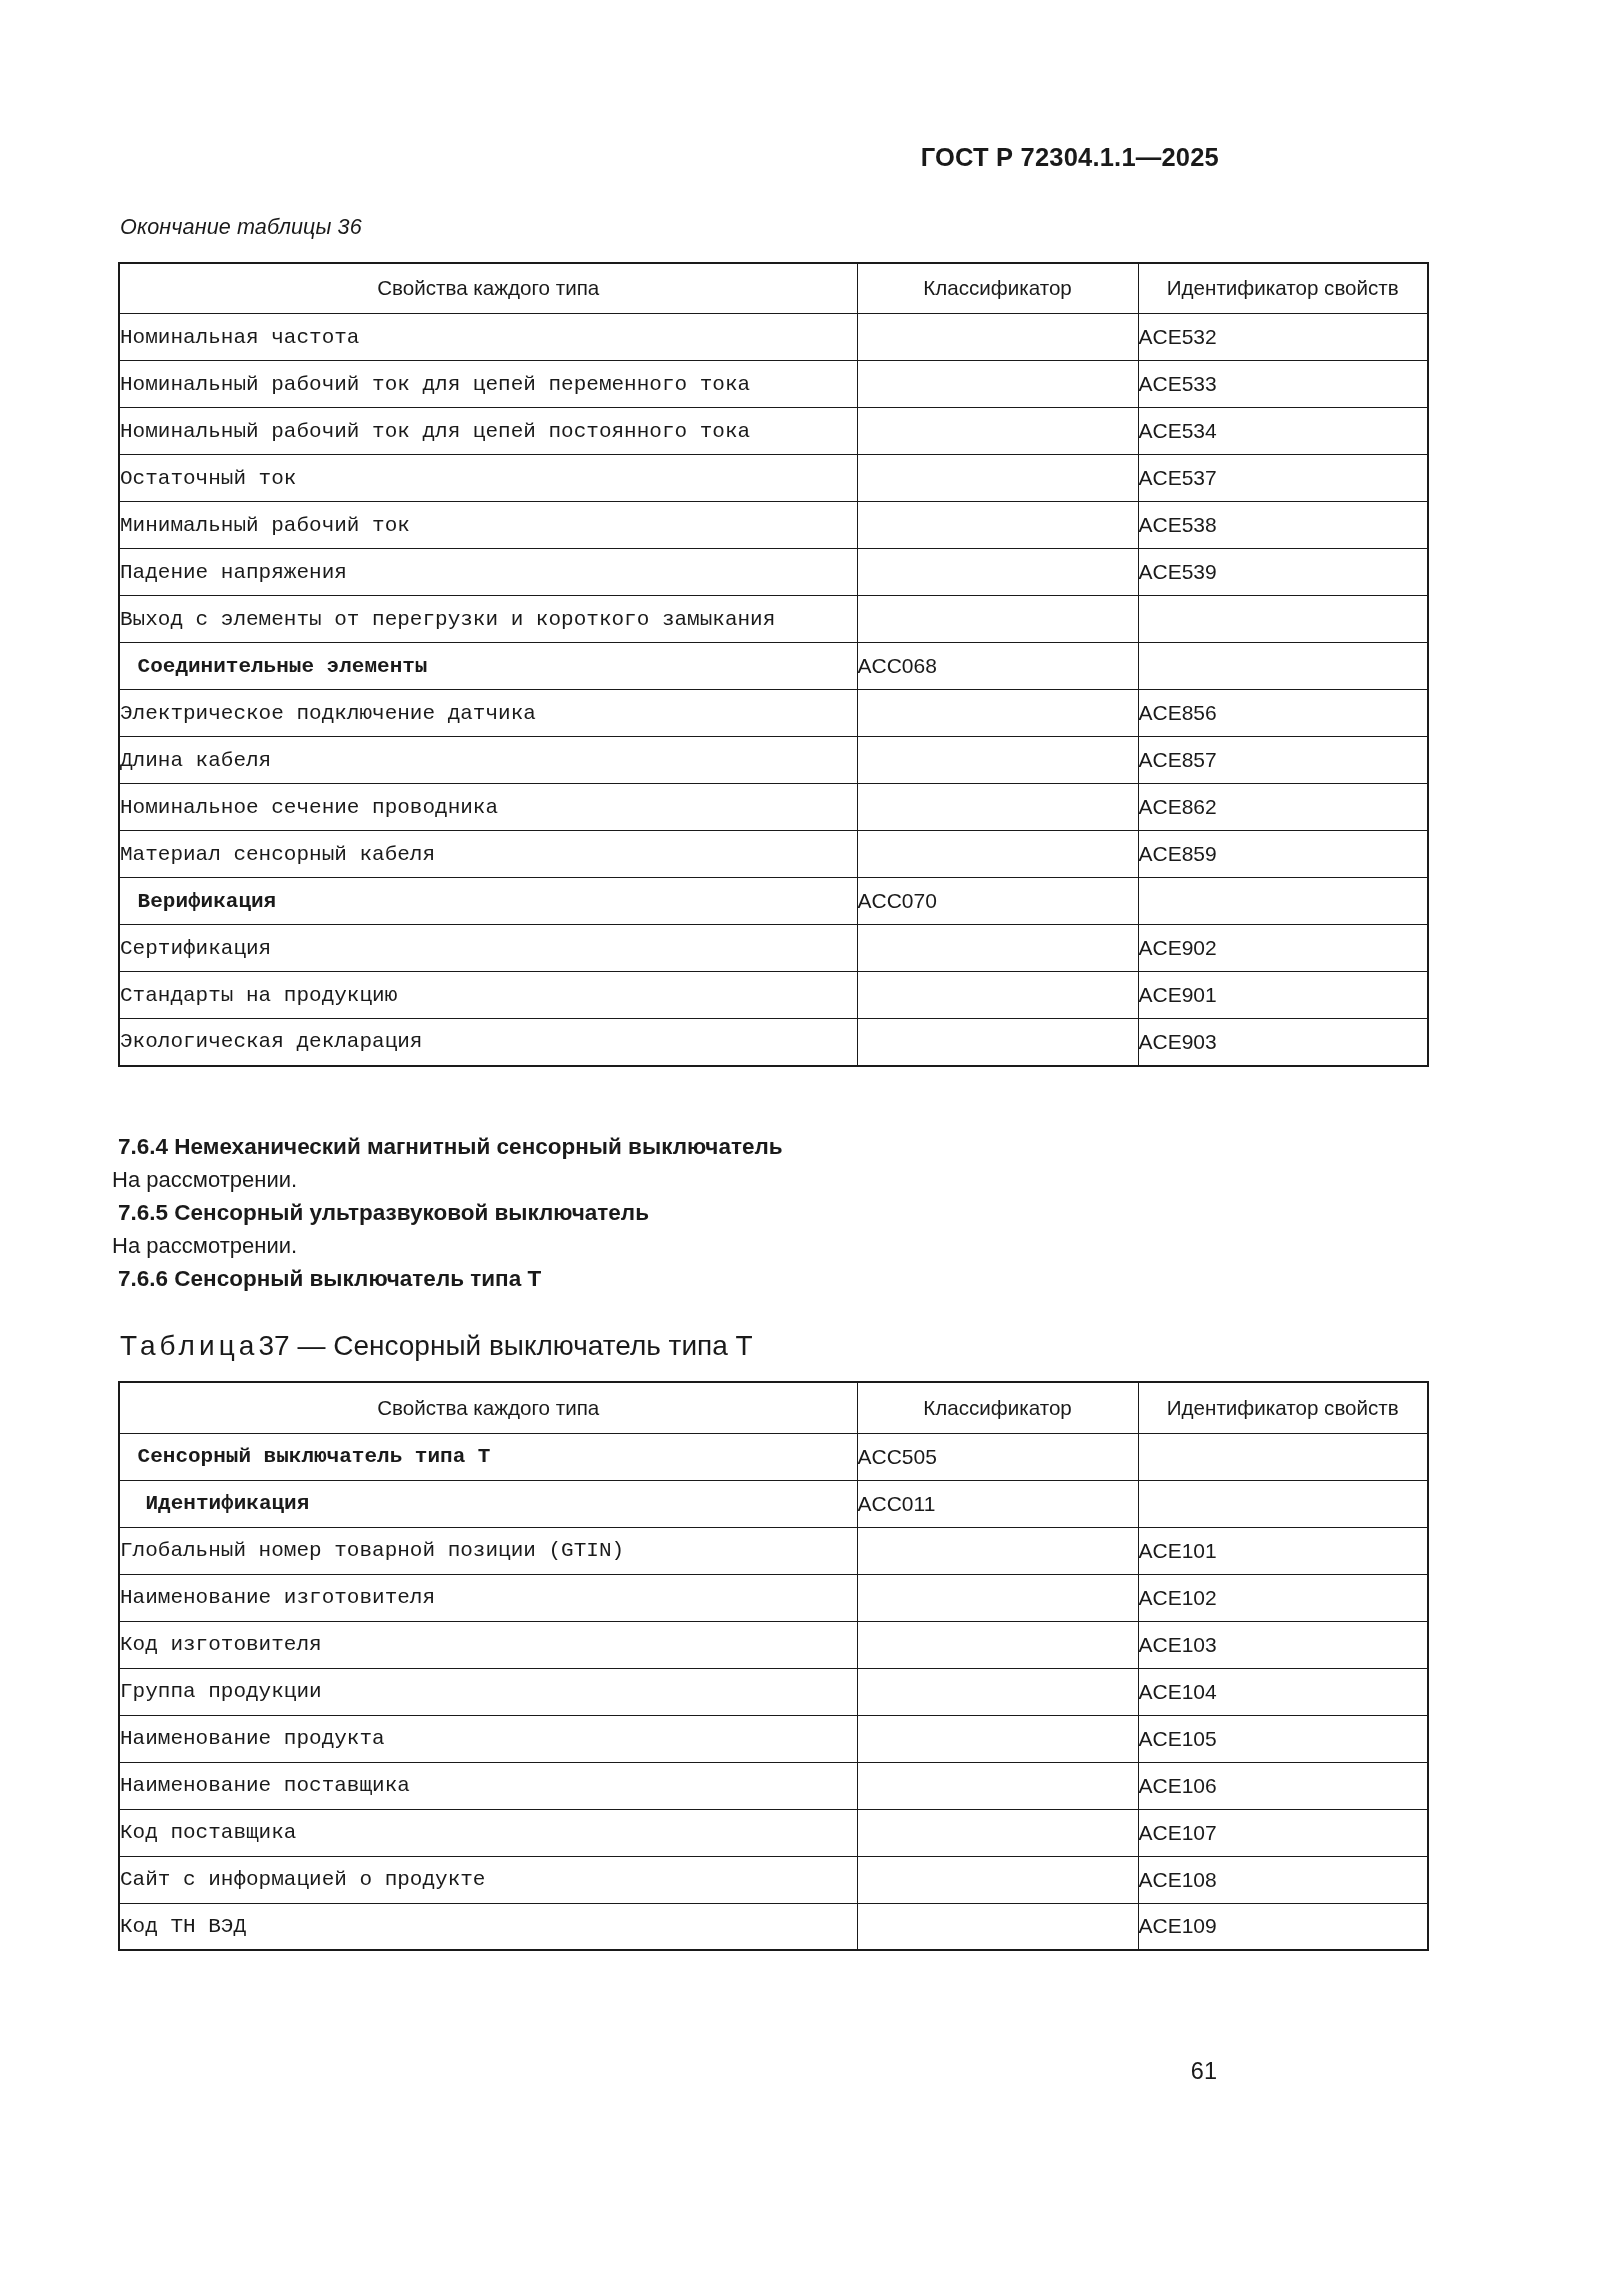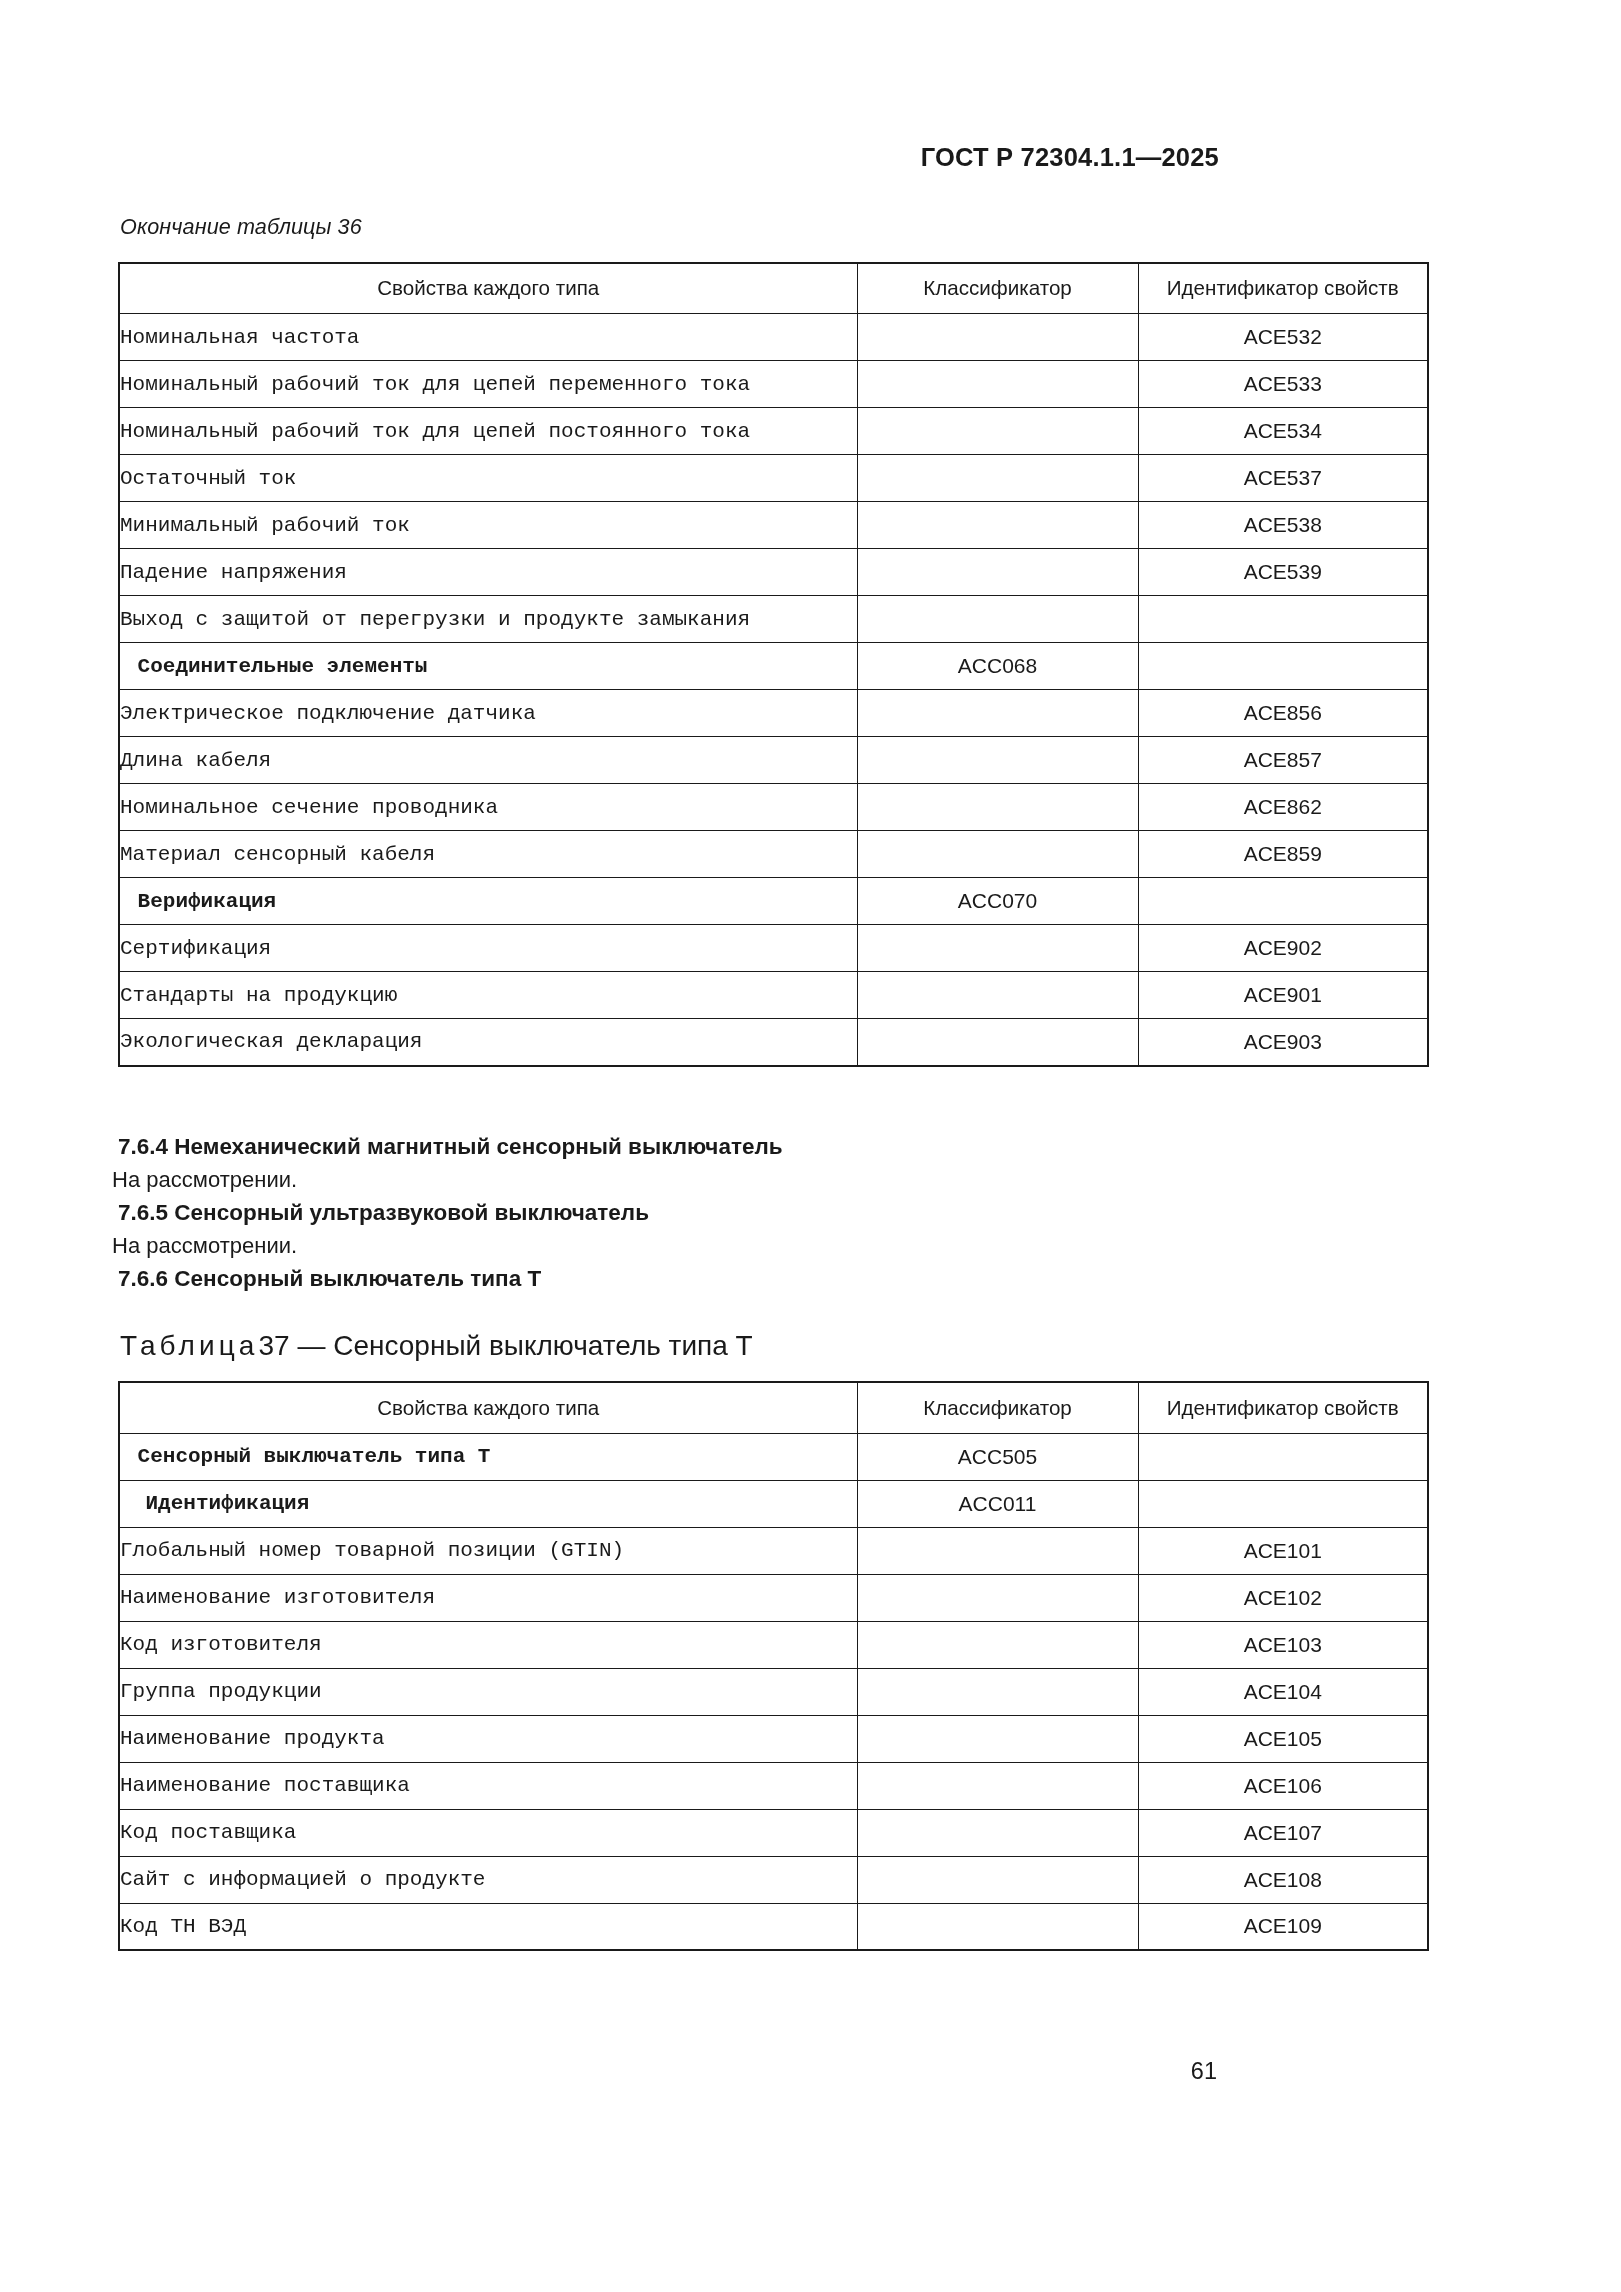--- a/index.html
+++ b/index.html
@@ -93,21 +93,21 @@
     font-family: Liberation Mono, monospace;
   }
   td.name.group {
     font-weight: bold;
     padding-left: 17.6px;
   }
   td.name.group.sub {
     padding-left: 25.5px;
   }
   td.val {
-    text-align: center;
+    text-align: left;
   }
 
   
   .sections {
     margin-top: 63px;
   }
   .sec-head {
     font-size: 22.5px;
     font-weight: bold;
     margin: 0;
@@ -181,21 +181,21 @@
             <td class="name">Минимальный рабочий ток</td>
             <td class="val"></td>
             <td class="val">ACE538</td>
           </tr>
           <tr>
             <td class="name">Падение напряжения</td>
             <td class="val"></td>
             <td class="val">ACE539</td>
           </tr>
           <tr>
-            <td class="name">Выход с защитой от перегрузки и продукте замыкания</td>
+            <td class="name">Выход с элементы от перегрузки и короткого замыкания</td>
             <td class="val"></td>
             <td class="val"></td>
           </tr>
           <tr>
             <td class="name group">Соединительные элементы</td>
             <td class="val">ACC068</td>
             <td class="val"></td>
           </tr>
           <tr>
             <td class="name">Электрическое подключение датчика</td>

